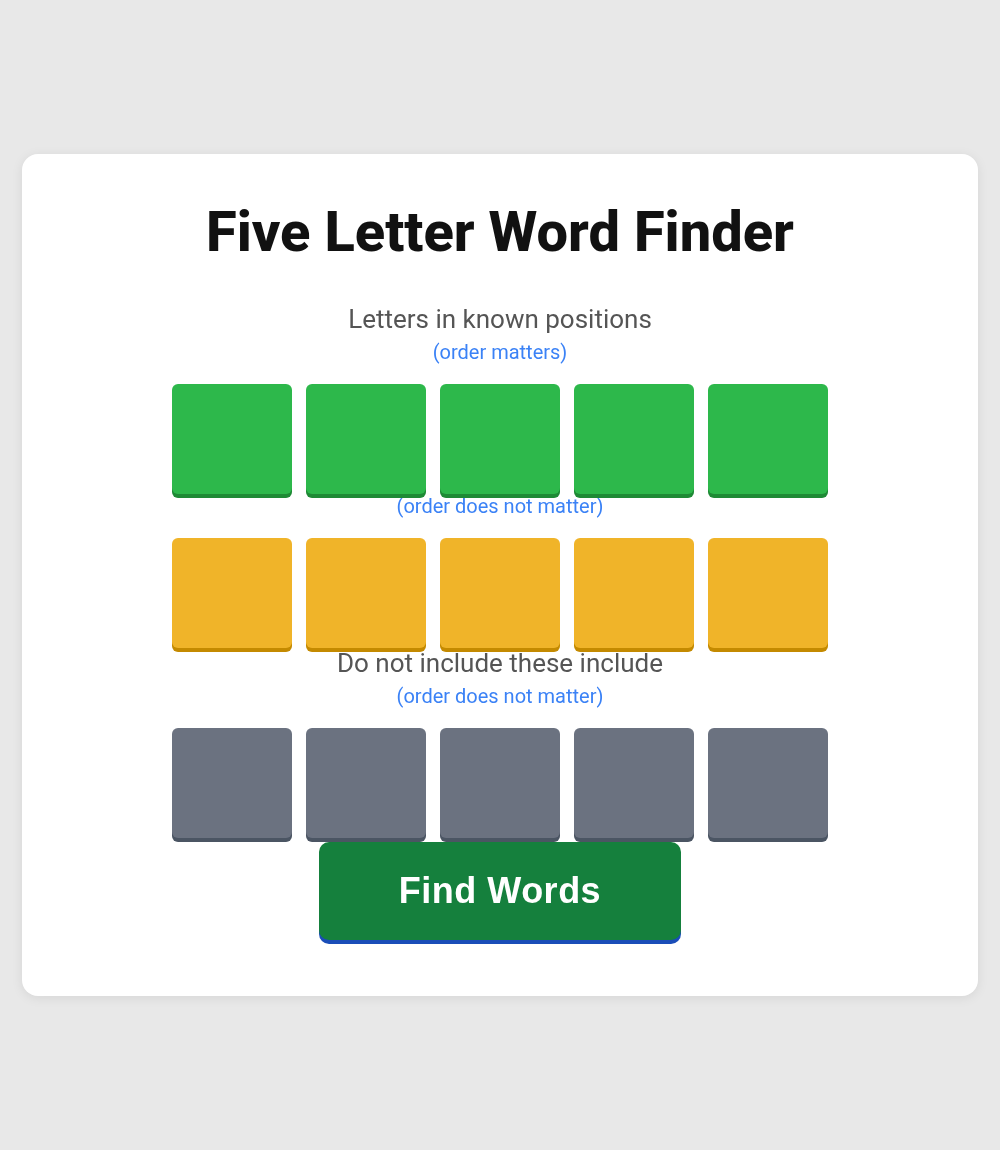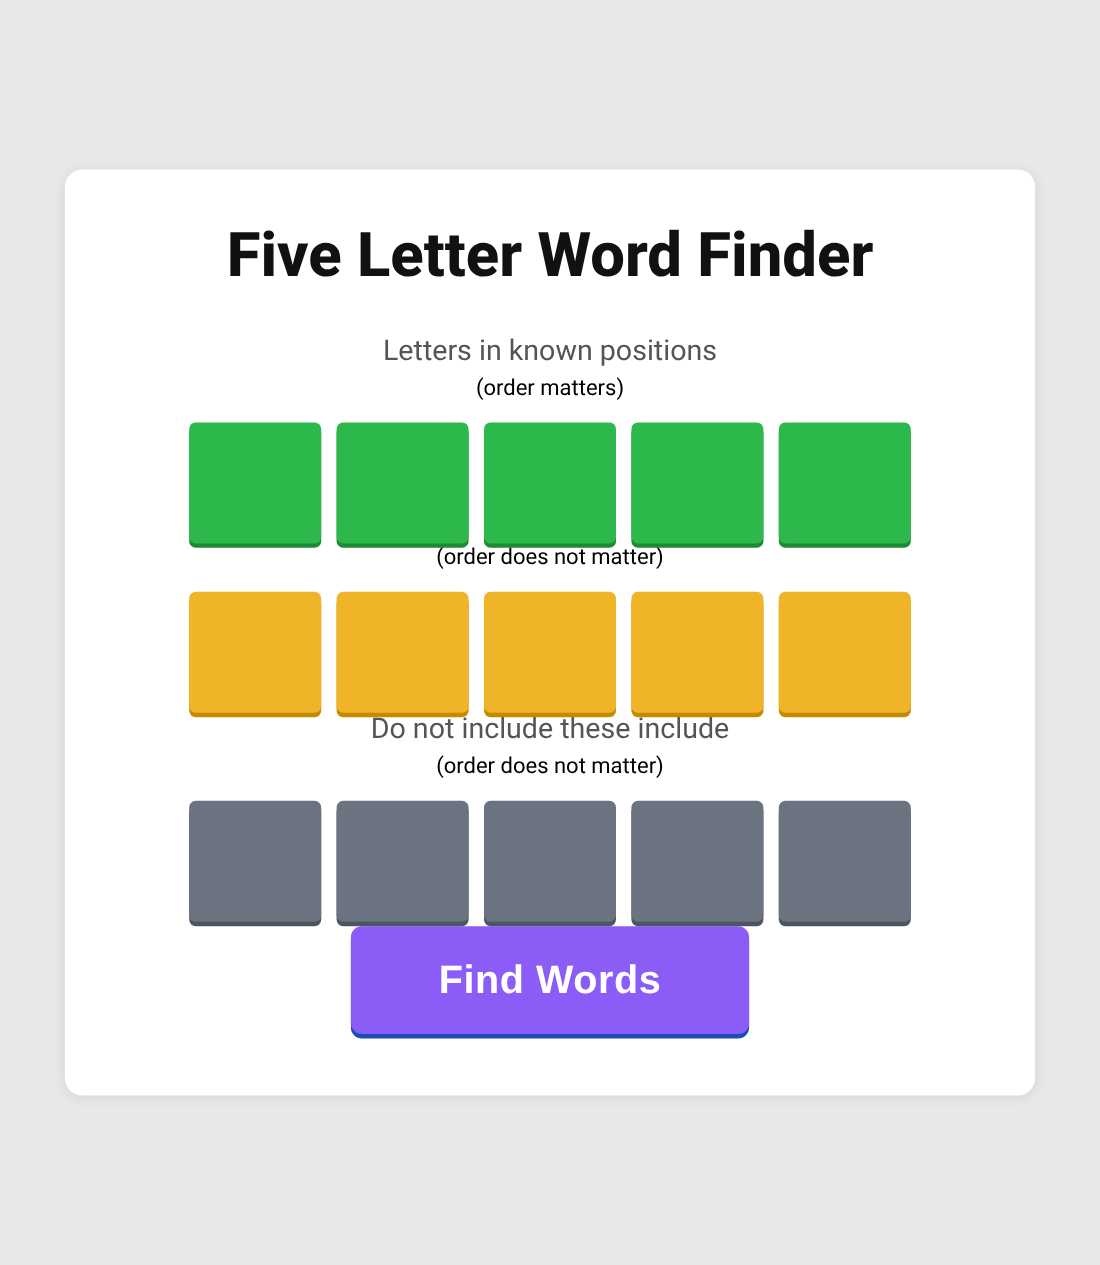--- a/index.html
+++ b/index.html
@@ -15,21 +15,21 @@
       align-items: center;
       min-height: 1150px;
       width: 1000px;
       font-family: -apple-system, BlinkMacSystemFont, 'Segoe UI', Roboto, Helvetica, Arial, sans-serif;
     }
 
     .card {
       background-color: #ffffff;
       border-radius: 16px;
       padding: 48px 60px 56px 60px;
-      width: 882px;
+      width: 956px;
       display: flex;
       flex-direction: column;
       align-items: center;
       box-shadow: 0 2px 12px rgba(0,0,0,0.08);
     }
 
     .page-title {
       font-size: 56px;
       font-weight: 800;
       color: #111111;
@@ -48,21 +48,21 @@
     .section-title {
       font-size: 26px;
       font-weight: 400;
       color: #555555;
       text-align: center;
       margin-bottom: 6px;
     }
 
     .section-subtitle {
       font-size: 20px;
-      color: #000000;
+      color: #3b82f6;
       text-align: center;
       margin-bottom: 20px;
     }
 
     .tiles-row {
       display: flex;
       gap: 14px;
       justify-content: center;
     }
 
@@ -103,21 +103,21 @@
       background-color: #F0B429;
       box-shadow: 0 4px 0 #c48a00;
     }
 
     .tile-gray {
       background-color: #6B7280;
       box-shadow: 0 4px 0 #4b5563;
     }
 
     .find-words-btn {
-      background-color: #8b5cf6;
+      background-color: #15803d;
       color: white;
       border: none;
       border-radius: 10px;
       padding: 28px 80px;
       font-size: 36px;
       font-weight: 700;
       cursor: pointer;
       margin-top: 4px;
       box-shadow: 0 4px 0 #1a4db8;
       letter-spacing: 0.5px;

